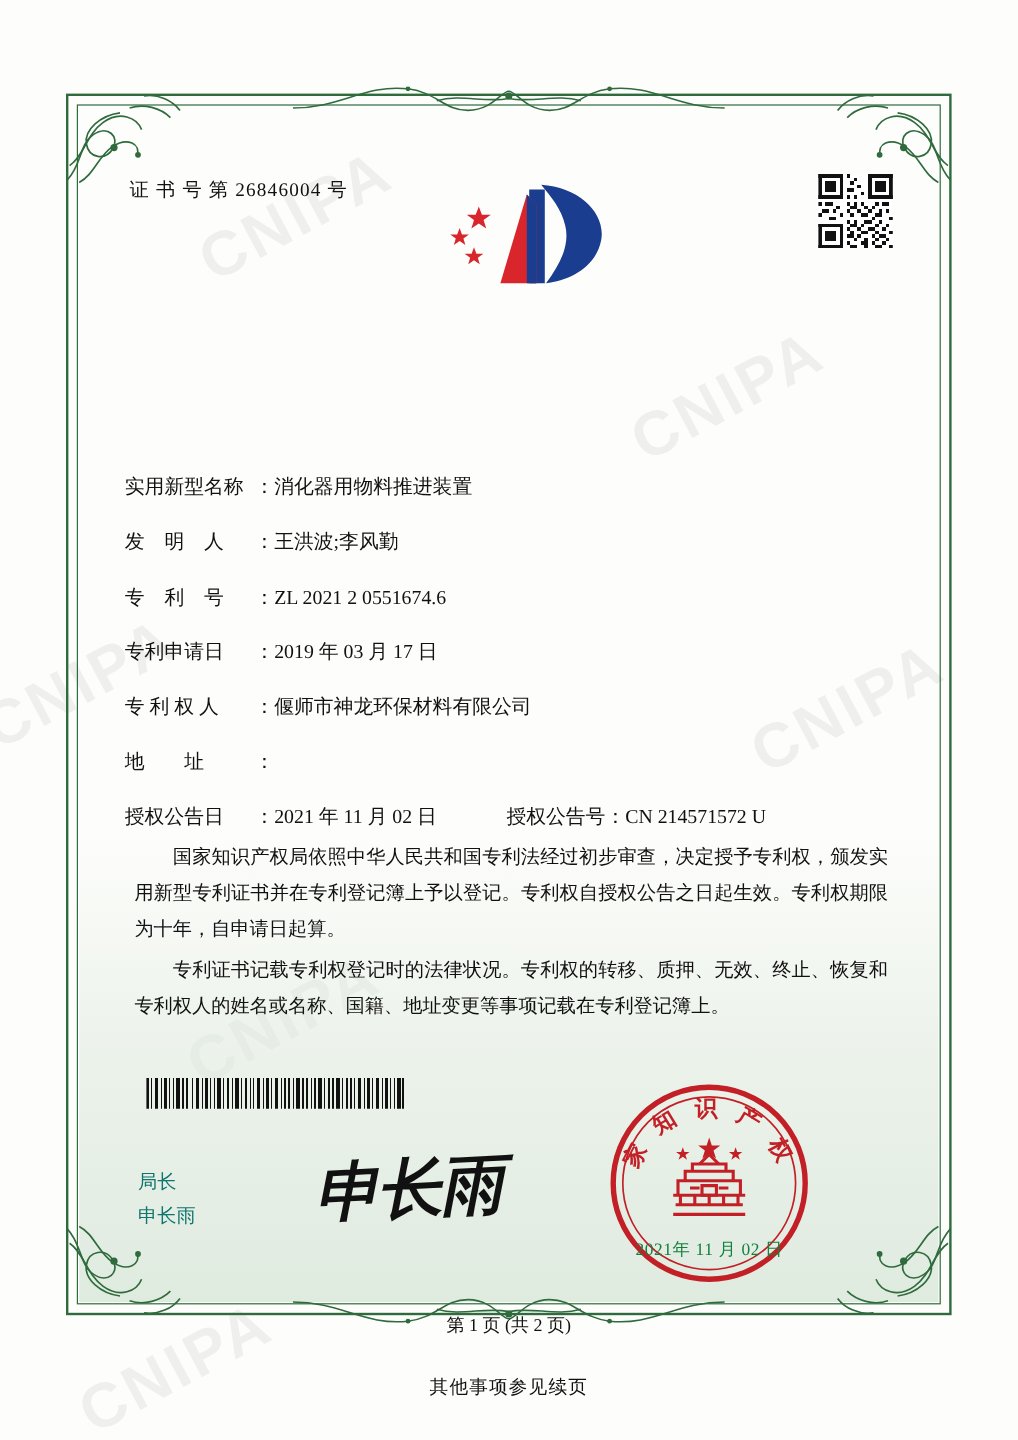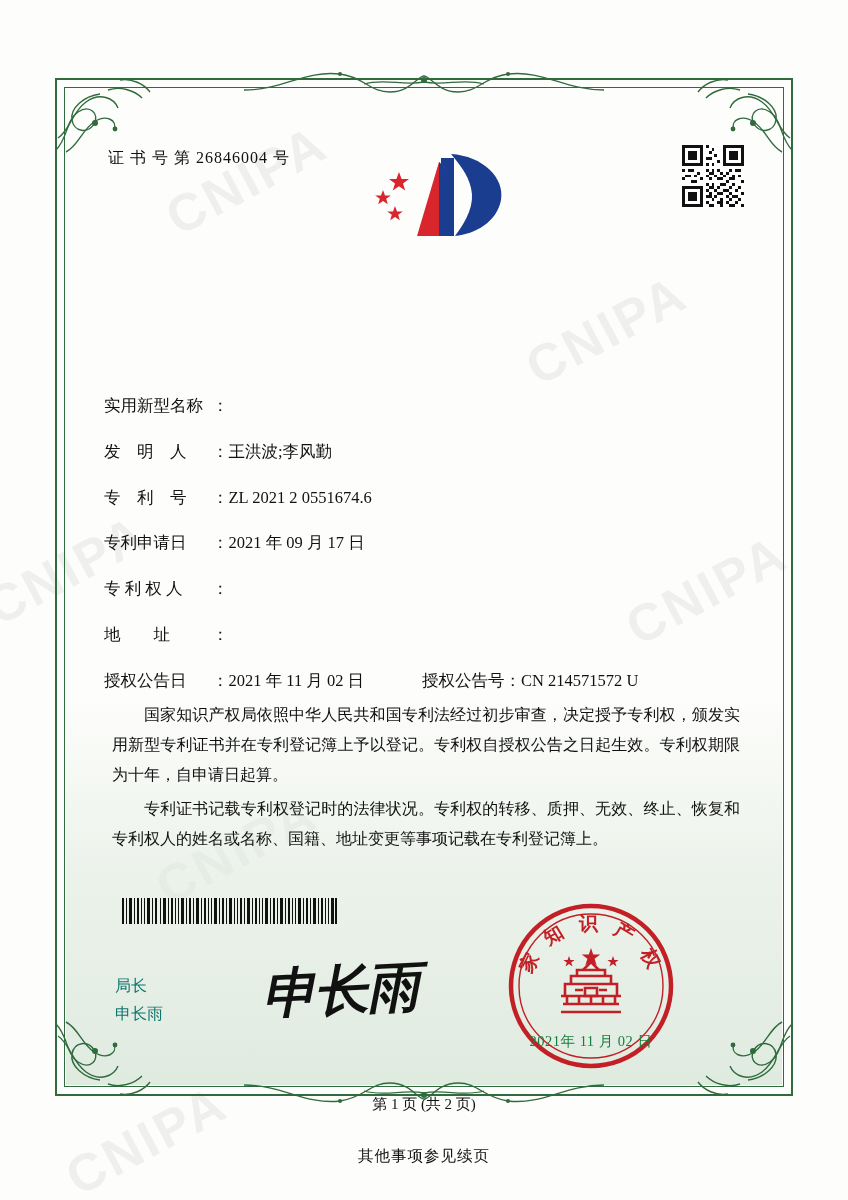--- a/index.html
+++ b/index.html
@@ -418,39 +418,41 @@
         <polygon points="40,58 42,63.4 47.8,63.4 43.2,66.8 44.8,72.2 40,68.9 35.2,72.2 36.8,66.8 32.2,63.4 38,63.4"></polygon>
       </g>
     </svg>
   </div>
 
 
   <div class="fields">
     <div class="field-row">
       <span class="field-label">实用新型名称</span>
       <span class="field-colon">：</span>
+      <span class="field-value">消化器用物料推进装置</span>
     </div>
     <div class="field-row">
       <span class="field-label">发    明    人</span>
       <span class="field-colon">：</span>
       <span class="field-value">王洪波;李风勤</span>
     </div>
     <div class="field-row">
       <span class="field-label">专    利    号</span>
       <span class="field-colon">：</span>
       <span class="field-value">ZL 2021 2 0551674.6</span>
     </div>
     <div class="field-row">
       <span class="field-label">专利申请日</span>
       <span class="field-colon">：</span>
-      <span class="field-value">2021 年 09 月 17 日</span>
+      <span class="field-value">2019 年 03 月 17 日</span>
     </div>
     <div class="field-row">
       <span class="field-label">专 利 权 人</span>
       <span class="field-colon">：</span>
+      <span class="field-value">偃师市神龙环保材料有限公司</span>
     </div>
     <div class="field-row">
       <span class="field-label">地        址</span>
       <span class="field-colon">：</span>
     </div>
     <div class="field-row two-col">
       <span class="field-label">授权公告日</span>
       <span class="field-colon">：</span>
       <span class="field-value">2021 年 11 月 02 日</span>
       <span class="second-label">授权公告号</span>

